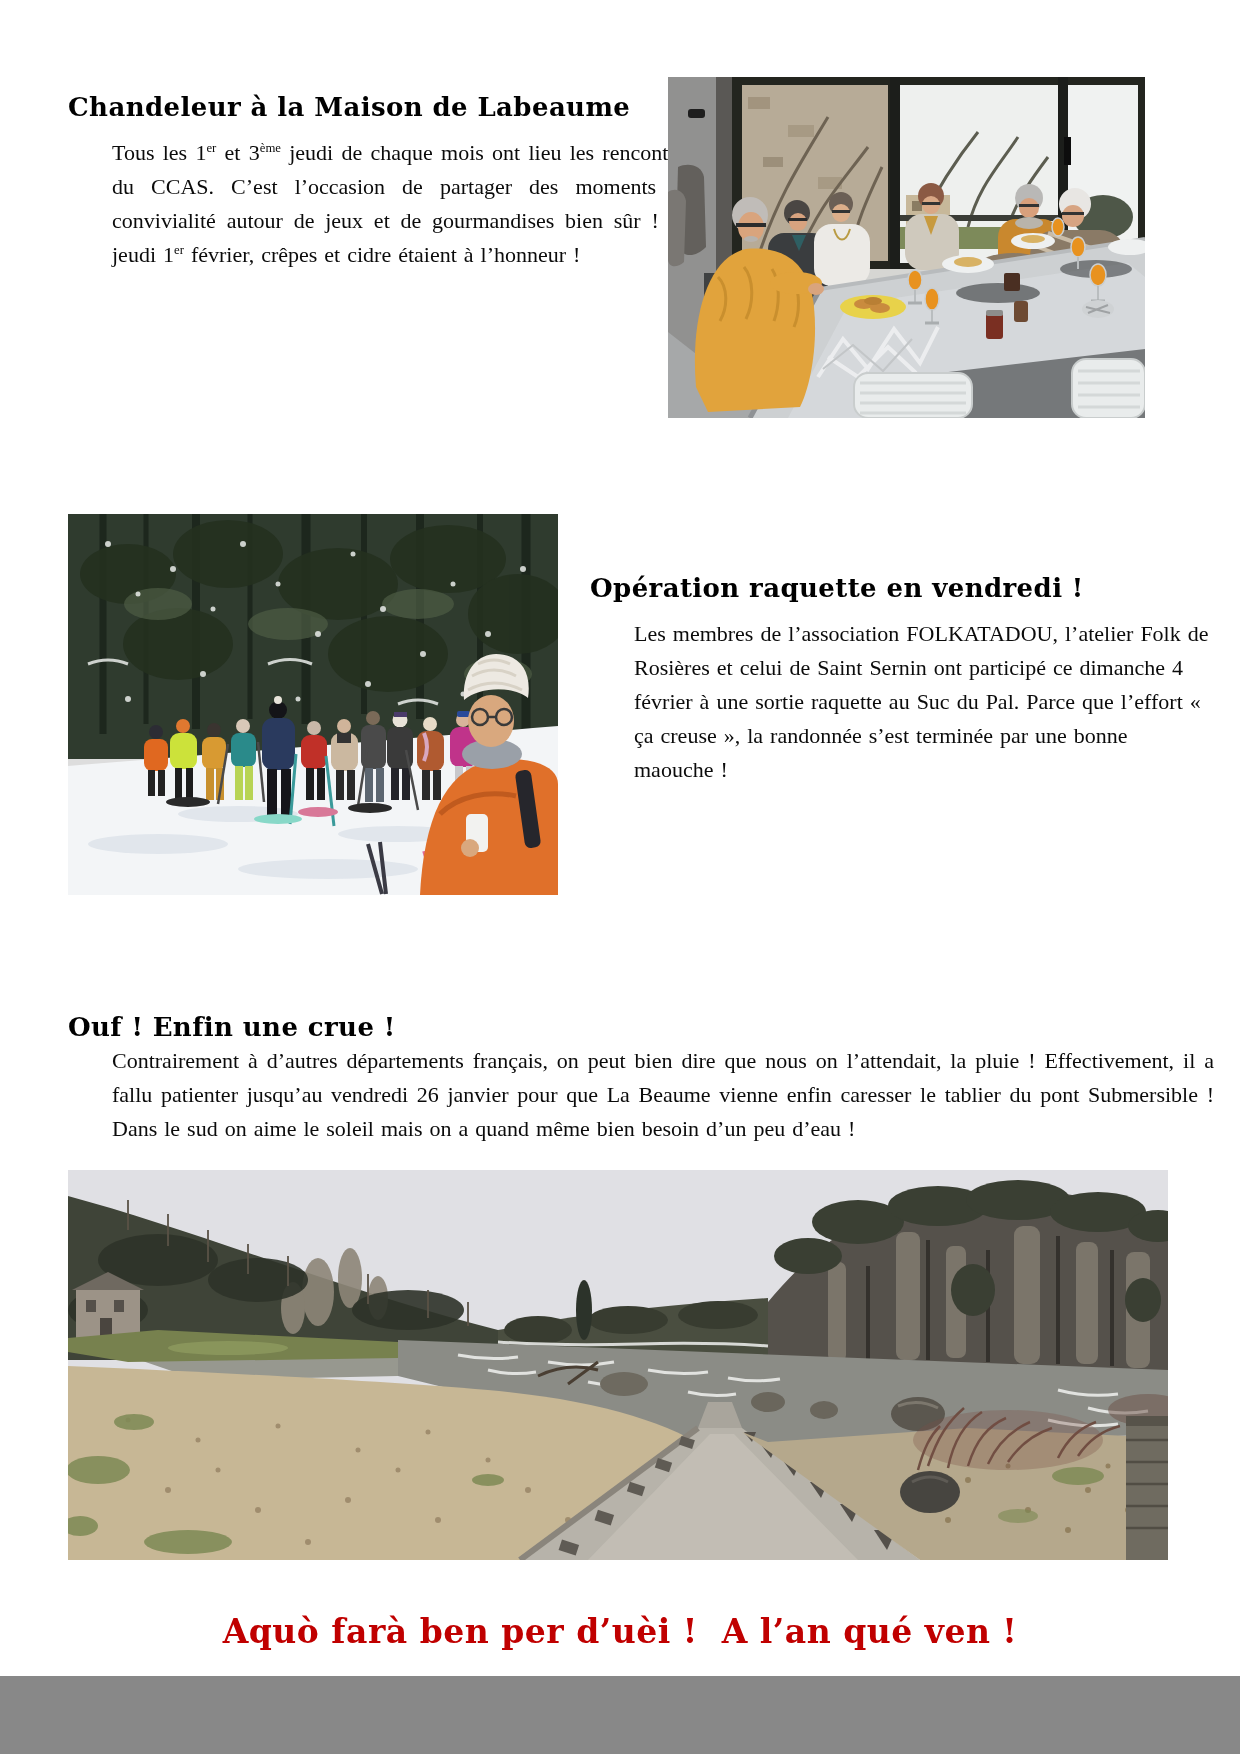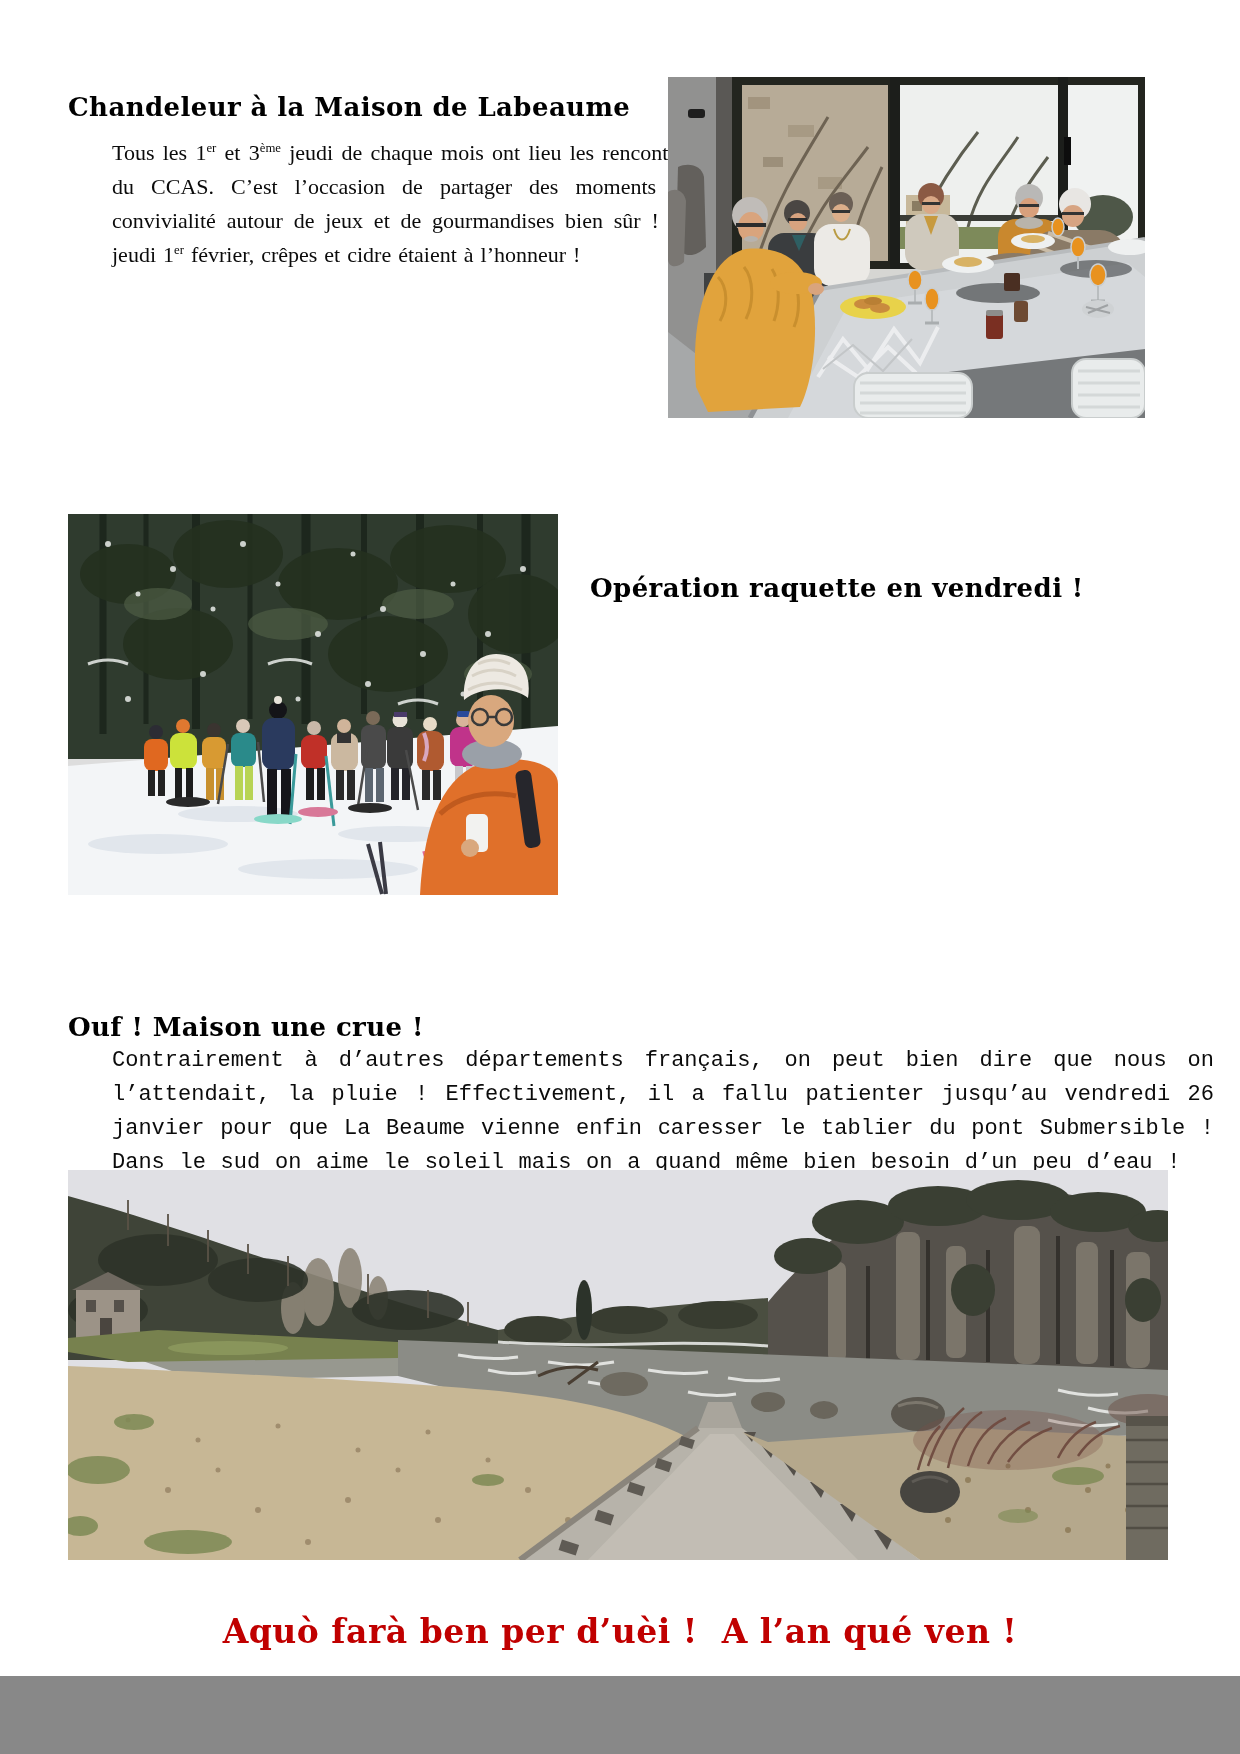--- a/index.html
+++ b/index.html
@@ -360,24 +360,25 @@
         <path d="M396,186 C394,156 410,140 428,140 C452,140 464,158 460,184 C446,172 412,172 396,186 Z" fill="#ede9e2"></path>
         <path d="M400,176 q26,-14 54,0 M404,162 q22,-12 44,0 M410,150 q16,-8 32,0" stroke="#d8d2c6" stroke-width="3" fill="none"></path>
         <rect x="398" y="300" width="22" height="38" rx="5" fill="#f2f2f0"></rect>
         <circle cx="402" cy="334" r="9" fill="#d9a87e"></circle>
       </g>
     </svg>
   </div>
 
   <h2 class="heading" style="left:590px;top:551px;">Opération raquette en vendredi !</h2>
 
-
-  <h2 class="heading" style="left:68px;top:990px;">Ouf ! Maison une crue !</h2>
-
-  <p class="para" style="left:68px;top:1022px;width:1102px;font-family:Liberation Mono, monospace;">Contrairement à d’autres départements français, on peut bien dire que nous on l’attendait, la pluie ! Effectivement, il a fallu patienter jusqu’au vendredi 26 janvier pour que La Beaume vienne enfin caresser le tablier du pont Submersible ! Dans le sud on aime le soleil mais on a quand même bien besoin d’un peu d’eau !</p>
+  <p class="para left" style="left:590px;top:595px;width:580px;">Les membres de l’association FOLKATADOU, l’atelier Folk de Rosières et celui de Saint Sernin ont participé ce dimanche 4 février à une sortie raquette au Suc du Pal. Parce que l’effort « ça creuse », la randonnée s’est terminée par une bonne maouche !</p>
+
+  <h2 class="heading" style="left:68px;top:990px;">Ouf ! Enfin une crue !</h2>
+
+  <p class="para" style="left:68px;top:1022px;width:1102px;">Contrairement à d’autres départements français, on peut bien dire que nous on l’attendait, la pluie ! Effectivement, il a fallu patienter jusqu’au vendredi 26 janvier pour que La Beaume vienne enfin caresser le tablier du pont Submersible ! Dans le sud on aime le soleil mais on a quand même bien besoin d’un peu d’eau !</p>
 
   <div class="photo" style="left:68px;top:1170px;width:1100px;height:390px;" title="La Beaume en crue au niveau du pont submersible">
     <svg viewBox="0 0 1100 390" preserveAspectRatio="none" aria-hidden="true">
       <rect width="1100" height="390" fill="#e0e0e4"></rect>
 
       <path d="M0,190 L0,26 C120,58 280,122 430,160 L430,190 Z" fill="#3f4438"></path>
       <g fill="#8d8678" opacity=".9">
         <ellipse cx="250" cy="122" rx="16" ry="34"></ellipse>
           <ellipse cx="282" cy="108" rx="12" ry="30"></ellipse>
         <ellipse cx="225" cy="138" rx="12" ry="26"></ellipse>

